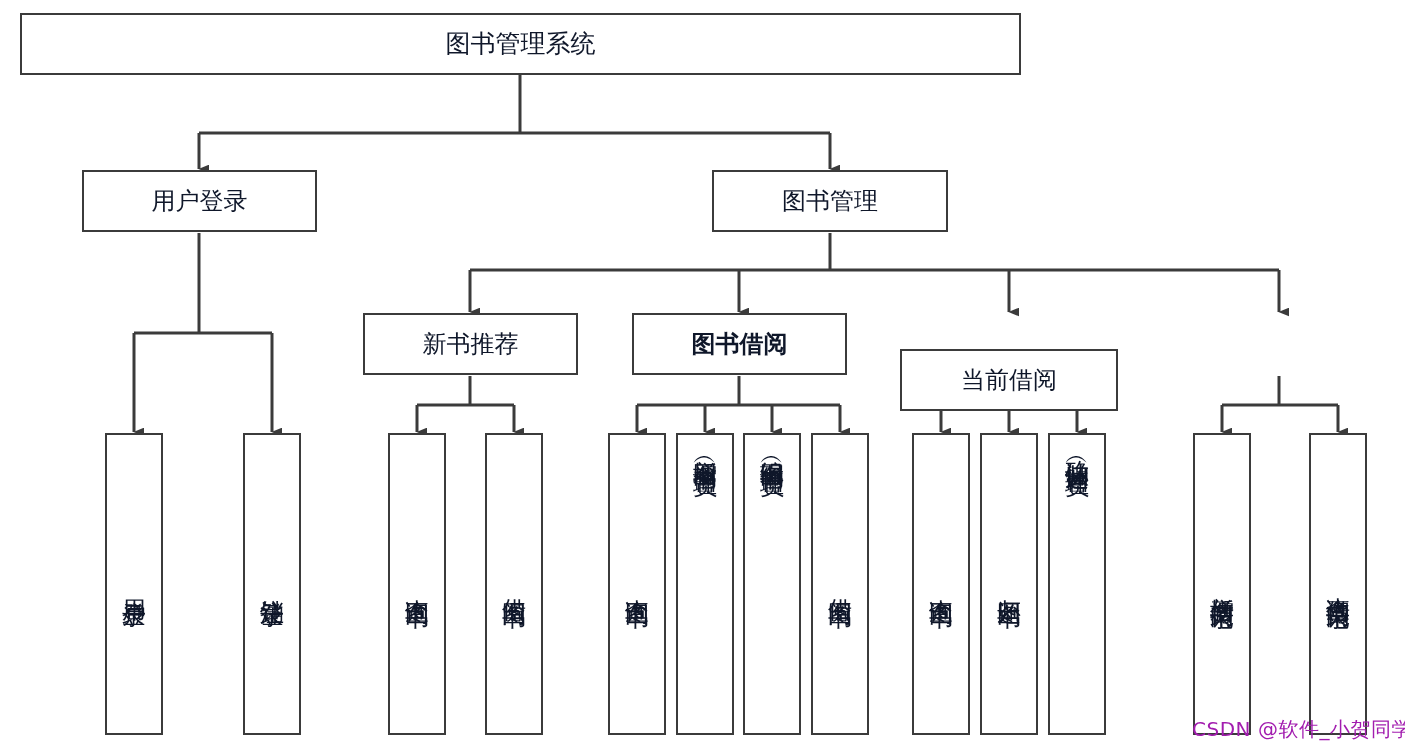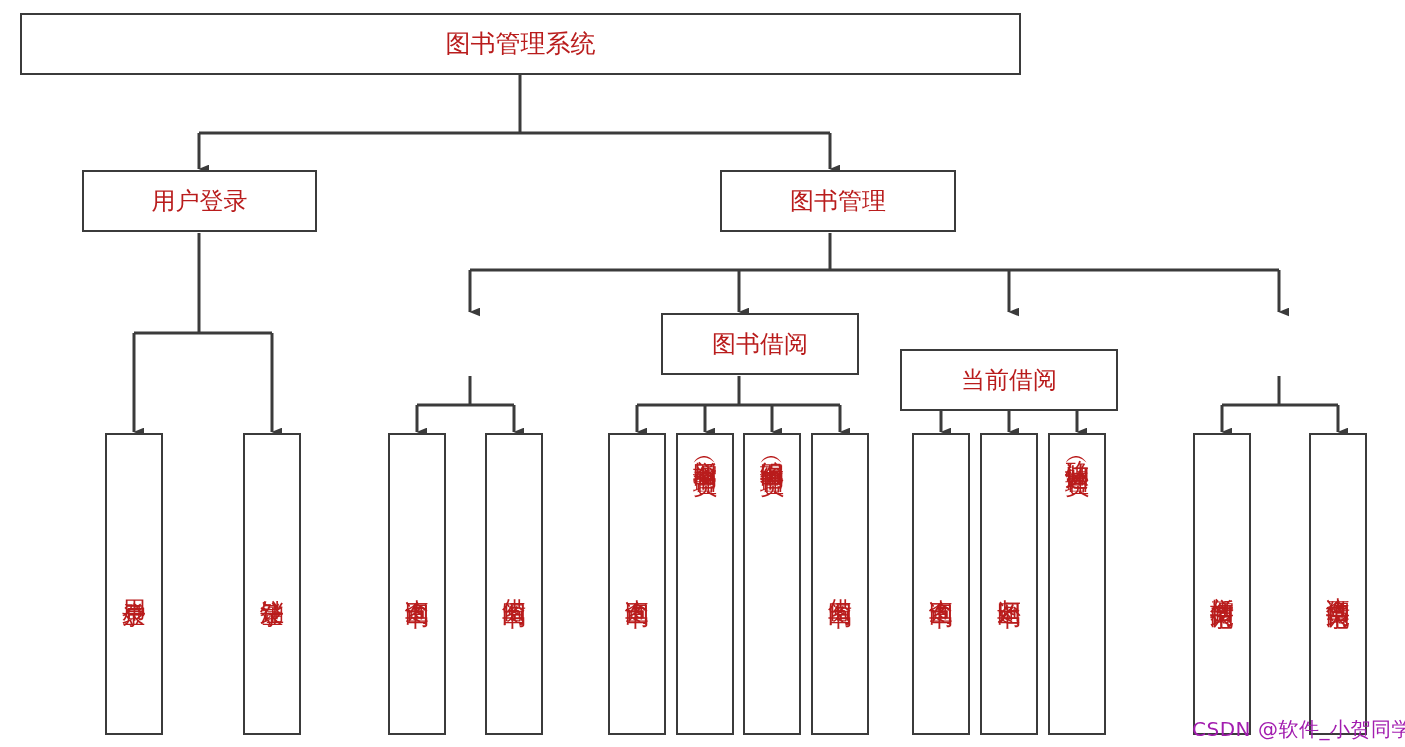--- a/index.html
+++ b/index.html
@@ -26,21 +26,21 @@
     height: 747px;
   }
   .node {
     position: absolute;
     box-sizing: border-box;
     background: #ffffff;
     border: 2px solid #3b3b3b;
     display: flex;
     align-items: center;
     justify-content: center;
-    color: #b91c1c;
+    color: #0f172a;
     z-index: 3;
   }
   .node-label {
     text-align: center;
     line-height: 1.28;
     white-space: nowrap;
   }
   .node.horizontal .node-label {
     font-size: 24px;
   }
@@ -132,26 +132,29 @@
   </svg>
 
   <div class="node root horizontal" style="left:20px; top:13px; width:1001px; height:62px;">
     <span class="node-label">图书管理系统</span>
   </div>
 
   <div class="node horizontal" style="left:82px; top:170px; width:235px; height:62px;">
     <span class="node-label">用户登录</span>
   </div>
 
-  <div class="node horizontal" style="left:712px; top:170px; width:236px; height:62px;margin-left:8px;">
+  <div class="node horizontal" style="left:712px; top:170px; width:236px; height:62px;">
     <span class="node-label">图书管理</span>
   </div>
 
-
-  <div class="node horizontal" style="left:661px; top:313px; width:198px; height:62px;">
+  <div class="node horizontal" style="left:363px; top:313px; width:215px; height:62px;">
+    <span class="node-label">新书推荐</span>
+  </div>
+
+  <div class="node horizontal" style="left:632px; top:313px; width:215px; height:62px;font-weight:bold;">
     <span class="node-label">图书借阅</span>
   </div>
 
   <div class="node horizontal" style="left:900px; top:313px; width:218px; height:62px;margin-top:36px;">
     <span class="node-label">当前借阅</span>
   </div>
 
 
   <div class="node vertical centered" style="left:105px; top:433px; width:58px; height:302px;">
     <span class="node-label">用户登录</span>

